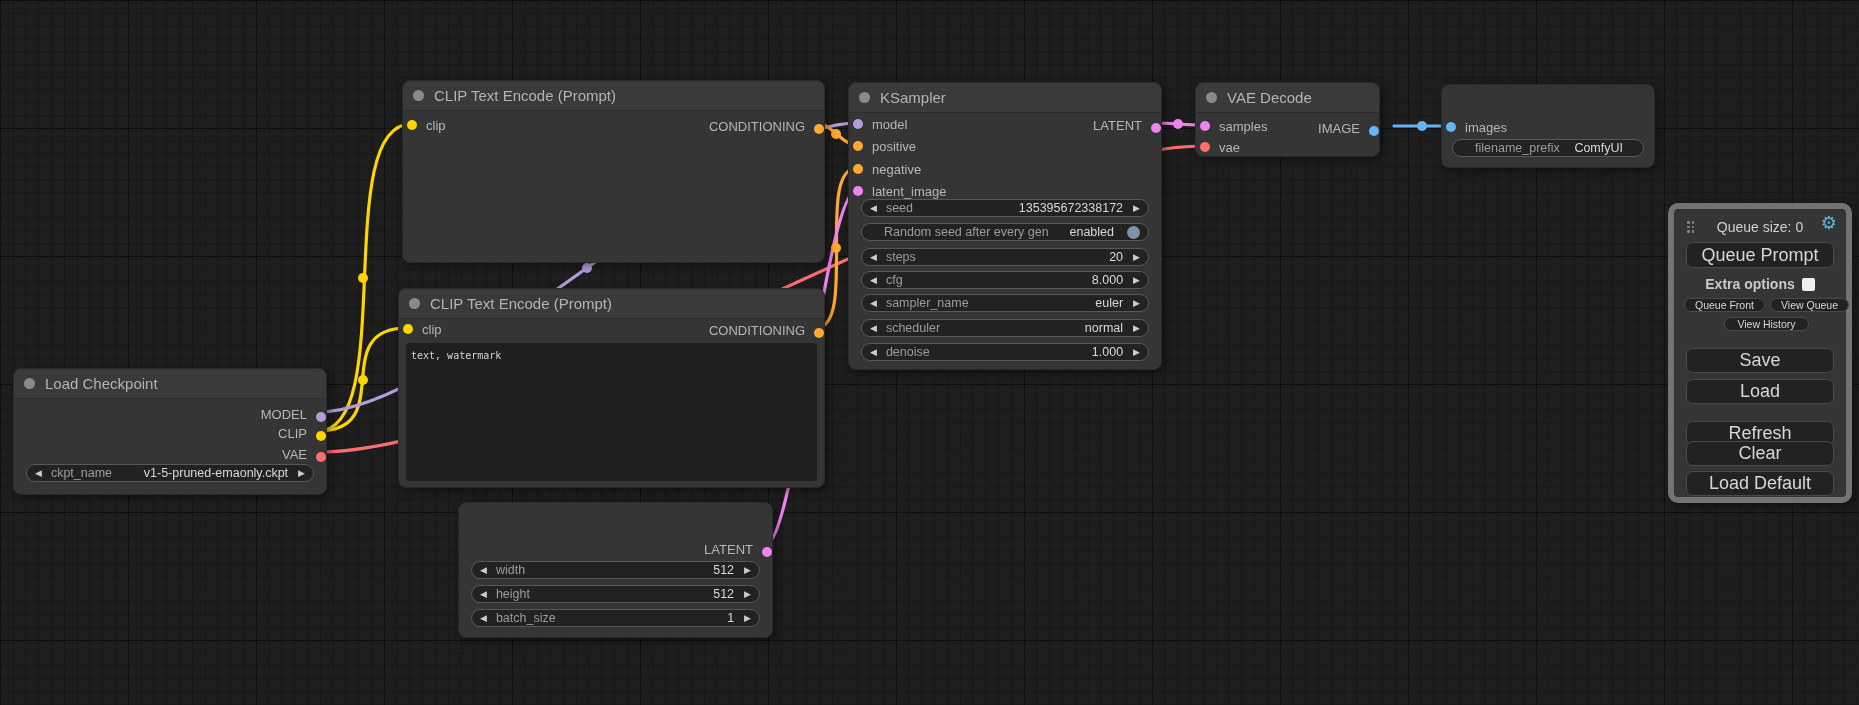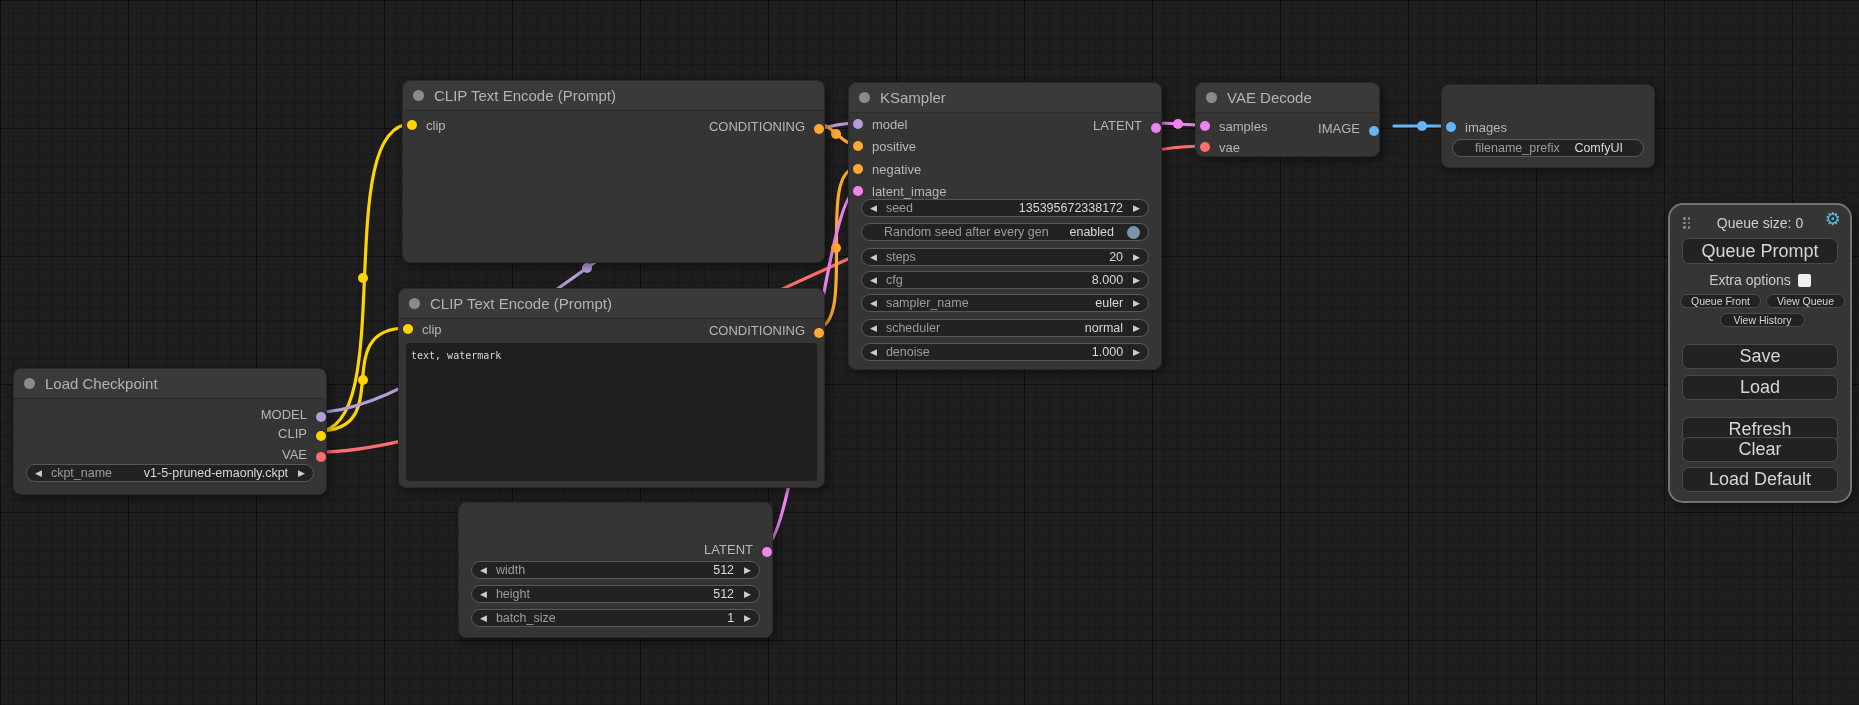--- a/index.html
+++ b/index.html
@@ -50,36 +50,36 @@
   .prompt-box {
     position:absolute; left:7px; right:7px;
     background:#1f1f1f; border-radius:4px;
     color:#d4d4d4; font-family:"DejaVu Sans Mono", monospace;
     font-size:10px; line-height:15px; padding:5px 5px;
     white-space:pre-wrap; word-break:break-word; overflow:hidden;
   }
   
   #queue-panel {
     position:absolute; z-index:3; left:1668px; top:203px; width:184px; height:300px;
-    background:#353535; border:2px solid #737373; border-radius:15px;
+    background:#353535; border:6px solid #737373; border-radius:10px;
     box-shadow:3px 3px 10px rgba(0,0,0,0.45);
   }
   .qp-btn {
     position:absolute; left:12px; right:12px; height:25px;
     background:#222222; border:1px solid #4a4a4a; border-radius:7px;
     color:#d6d6d6; display:flex; align-items:center; justify-content:center;
     font-size:18px; cursor:pointer; white-space:nowrap;
   }
   .qp-btn.small { font-size:10.5px; height:14px; border-radius:8px; }
   #queue-size { position:absolute; top:10px; left:0; right:0; text-align:center; color:#cfcfcf; font-size:14px; }
   #drag-handle { position:absolute; left:13px; top:12px; width:9px; height:14px;
     display:grid; grid-template-columns:repeat(2,1fr); grid-template-rows:repeat(3,1fr); }
   #drag-handle i { width:2.5px; height:2.5px; border-radius:50%; background:#8a8a8a; }
   #gear-icon { position:absolute; right:9px; top:5px; color:#5cb5d9; font-size:18px; line-height:1; cursor:pointer; }
-  #extra-options { position:absolute; top:67px; left:0; right:0; display:flex; align-items:center; justify-content:center; color:#c9c9c9; font-size:14px; }
+  #extra-options { position:absolute; top:67px; left:0; right:0; display:flex; align-items:center; justify-content:center; color:#c9c9c9; font-size:14px;font-weight:bold; }
   #extra-checkbox { width:13px; height:13px; background:#efefef; border-radius:2px; margin-left:7px; cursor:pointer; }
 </style>
 </head>
 <body>
 
 <svg id="wires" width="1859" height="705">
   <g fill="none" stroke-width="3.2" stroke-linecap="round">
     <path d="M318,431 C398,431 331,124 411,124" stroke="#ffd500"></path>
     <path d="M318,431 C398,431 327,328 407,328" stroke="#ffd500"></path>
     <path d="M318,412 C453,412 722,123 857,123" stroke="#b39ddb"></path>

